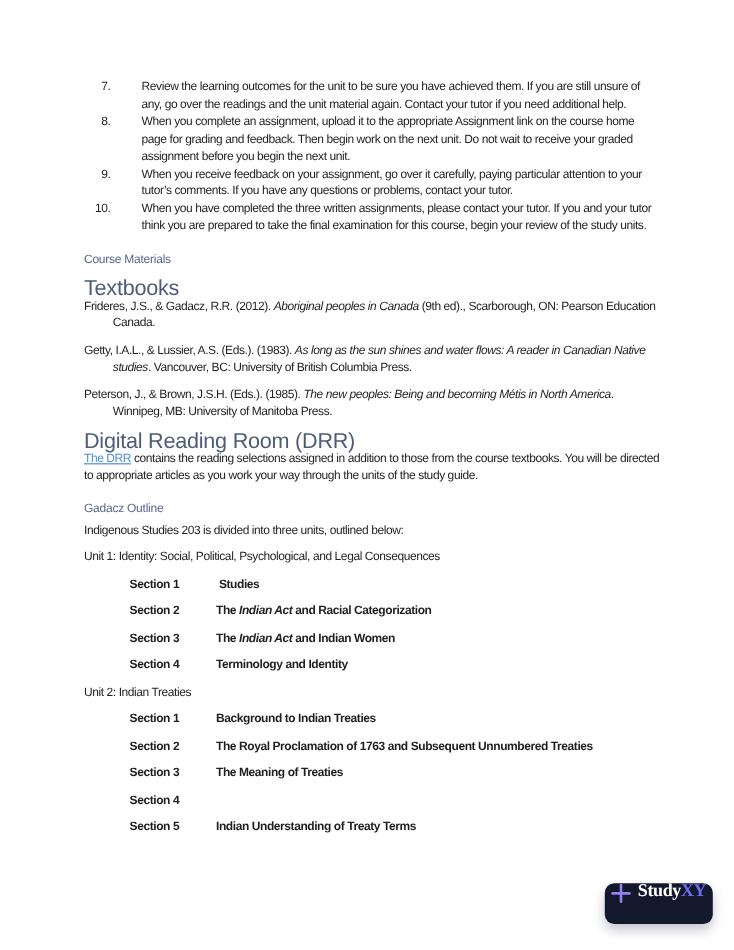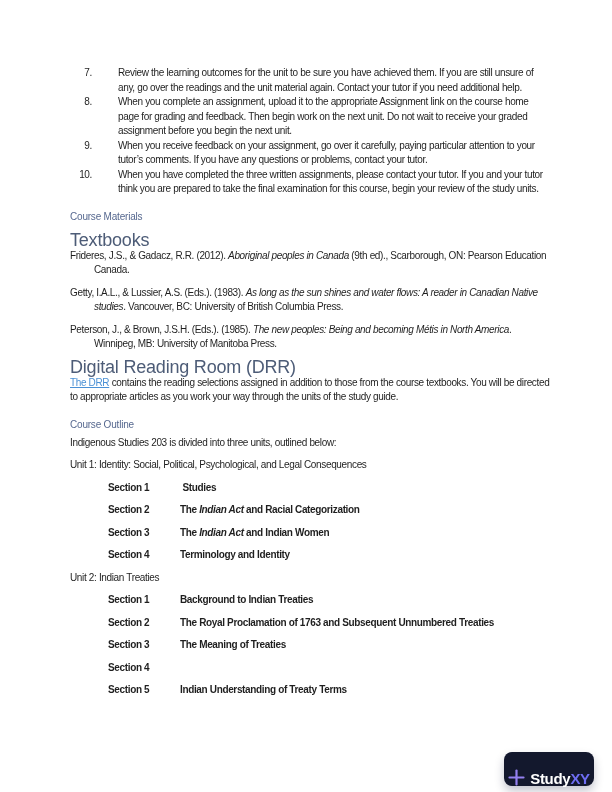--- a/index.html
+++ b/index.html
@@ -50,30 +50,31 @@
   .link { color: #4a90d5; text-decoration: underline; cursor: pointer; }
 
   .unit-title { margin: 0 0 8px 0; }
   .section-row { display: flex; margin: 0 0 8px 38px; font-weight: bold; }
   .sec-label { flex: 0 0 72px; }
   .sec-desc { flex: 1; }
 
   .logo {
     position: absolute;
     right: 18px;
-    bottom: 6px;
+    bottom: 22px;
     width: 90px;
     height: 34px;
     background: #13182d;
     border-radius: 8px;
     display: flex;
-    align-items: flex-end;
+    align-items: flex-start;
     justify-content: center;
     gap: 5px;
     box-shadow: 0 5px 10px rgba(20, 25, 60, 0.25);
+    font-family: Liberation Serif, serif;
   }
   .logo-text { font-size: 15px; font-weight: 700; letter-spacing: -0.3px; line-height: 1; }
   .logo-study { color: #ffffff; }
   .logo-xy { color: #6e6df2; }
 </style>
 </head>
 <body>
 
 <div class="page">
 
@@ -103,21 +104,21 @@
   <p class="citation"><span data-bind="course_materials.citations.0.pre">Frideres, J.S., &amp; Gadacz, R.R. (2012). </span><i data-bind="course_materials.citations.0.italic">Aboriginal peoples in Canada</i><span data-bind="course_materials.citations.0.post"> (9th ed)., Scarborough, ON: Pearson Education Canada.</span></p>
 
   <p class="citation"><span data-bind="course_materials.citations.1.pre">Getty, I.A.L., &amp; Lussier, A.S. (Eds.). (1983). </span><i data-bind="course_materials.citations.1.italic">As long as the sun shines and water flows: A reader in Canadian Native studies</i><span data-bind="course_materials.citations.1.post">. Vancouver, BC: University of British Columbia Press.</span></p>
 
   <p class="citation"><span data-bind="course_materials.citations.2.pre">Peterson, J., &amp; Brown, J.S.H. (Eds.). (1985). </span><i data-bind="course_materials.citations.2.italic">The new peoples: Being and becoming Métis in North America</i><span data-bind="course_materials.citations.2.post">. Winnipeg, MB: University of Manitoba Press.</span></p>
 
   <h2 class="h2" data-bind="course_materials.drr_heading">Digital Reading Room (DRR)</h2>
 
   <p class="para"><a class="link" data-bind="course_materials.drr_link_text">The DRR</a><span data-bind="course_materials.drr_text"> contains the reading selections assigned in addition to those from the course textbooks. You will be directed to appropriate articles as you work your way through the units of the study guide.</span></p>
 
-  <h1 class="h1" data-bind="course_outline.heading">Course Outline</h1>
+  <h1 class="h1" data-bind="course_outline.heading">Gadacz Outline</h1>
 
   <p class="para" data-bind="course_outline.intro" style="margin-top:2px;">Indigenous Studies 203 is divided into three units, outlined below:</p>
 
   <p class="para unit-title" data-bind="course_outline.units.0.title">Unit 1: Identity: Social, Political, Psychological, and Legal Consequences</p>
 
   <div class="section-row">
     <span class="sec-label" data-bind="course_outline.units.0.sections.0.label">Section 1</span>
     <span class="sec-desc"><span data-bind="course_outline.units.0.sections.0.desc_pre"> Studies</span><i data-bind="course_outline.units.0.sections.0.desc_italic"></i><span data-bind="course_outline.units.0.sections.0.desc_post"></span></span>
   </div>
   <div class="section-row">

